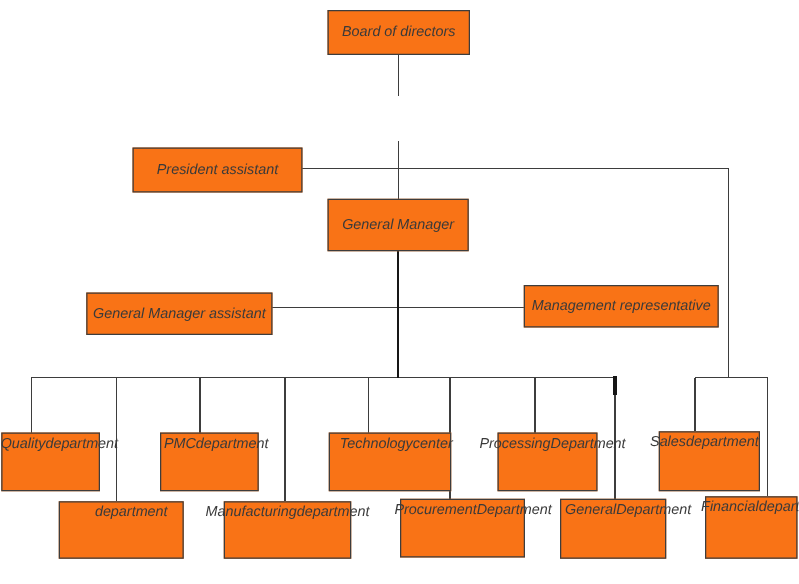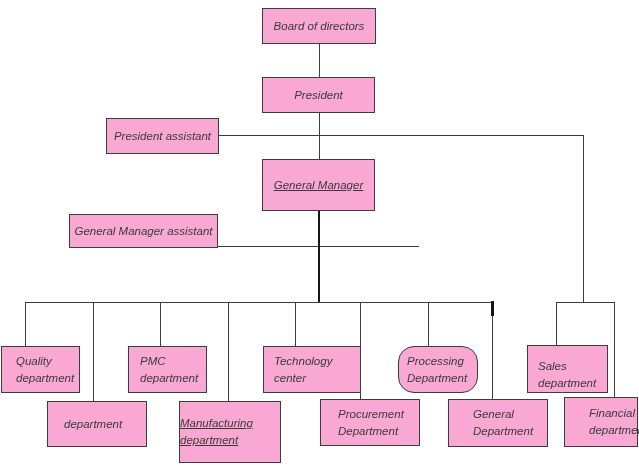--- a/index.html
+++ b/index.html
@@ -19,36 +19,36 @@
     position: absolute;
     left: 0;
     top: 0;
     width: 639px;
     height: 467px;
   }
   .node {
     position: absolute;
     box-sizing: border-box;
     border: 1px solid #3d3d3d;
-    background: #f9a8d4;
+    background: #f97316;
     color: #3a3a3a;
     font-style: italic;
     font-size: 11.5px;
     line-height: 17px;
   }
   .node.single {
     display: flex;
     align-items: center;
     justify-content: center;
     text-align: center;
     white-space: nowrap;
   }
   .node.dept {
     display: flex;
-    flex-direction: column;
+    flex-direction: row;
     justify-content: center;
     align-items: flex-start;
   }
   .node.dept span {
     display: block;
   }
 </style>
 </head>
 <body>
 
@@ -87,77 +87,77 @@
       <line x1="318.5" y1="194" x2="318.5" y2="302" stroke-width="2"></line>
 
       <line x1="492" y1="301" x2="492" y2="316" stroke-width="3"></line>
     </g>
   </svg>
 
   <div class="node single" style="left:262px; top:8px; width:114px; height:36px;">
     <span>Board of directors</span>
   </div>
 
-  <div class="node single" style="left:262px; top:77px; width:113px; height:36px;">
-    <span>President</span>
-  </div>
 
-  <div class="node single" style="left:106px; top:118px; width:113px; height:36px;">
+  <div class="node single" style="left:106px; top:118px; width:136px; height:36px;">
     <span>President assistant</span>
   </div>
 
-  <div class="node single" style="left:262px; top:159px; width:113px; height:52px;text-decoration:underline;">
+  <div class="node single" style="left:262px; top:159px; width:113px; height:42px;">
     <span>General Manager</span>
   </div>
 
-  <div class="node single" style="left:69px; top:214px; width:149px; height:34px;">
+  <div class="node single" style="left:69px; top:234px; width:149px; height:34px;">
     <span>General Manager assistant</span>
   </div>
 
+  <div class="node single" style="left:419px; top:228px; width:156px; height:34px;">
+    <span>Management representative</span>
+  </div>
 
   <div class="node dept" style="left:1px; top:346px; width:79px; height:47px; padding-left:14px;">
     <span>Quality</span>
     <span>department</span>
   </div>
 
   <div class="node dept" style="left:128px; top:346px; width:79px; height:47px; padding-left:11px;">
     <span>PMC</span>
     <span>department</span>
   </div>
 
   <div class="node dept" style="left:263px; top:346px; width:98px; height:47px; padding-left:10px;">
     <span>Technology</span>
     <span>center</span>
   </div>
 
-  <div class="node dept" style="left:398px; top:346px; width:80px; height:47px; padding-left:8px;border-radius:16px;">
+  <div class="node dept" style="left:398px; top:346px; width:80px; height:47px; padding-left:8px;">
     <span>Processing</span>
     <span>Department</span>
   </div>
 
   <div class="node dept" style="left:527px; top:345px; width:81px; height:48px; padding-left:10px;justify-content:flex-end;">
     <span>Sales</span>
     <span>department</span>
   </div>
 
   <div class="node dept" style="left:47px; top:401px; width:100px; height:46px; padding-left:16px;">
     <span>department</span>
   </div>
 
-  <div class="node dept" style="left:179px; top:401px; width:102px; height:62px; text-decoration:underline;">
+  <div class="node dept" style="left:179px; top:401px; width:102px; height:46px; ">
     <span>Manufacturing</span>
     <span>department</span>
   </div>
 
   <div class="node dept" style="left:320px; top:399px; width:100px; height:47px; padding-left:17px;">
     <span>Procurement</span>
     <span>Department</span>
   </div>
 
-  <div class="node dept" style="left:448px; top:399px; width:100px; height:48px; padding-left:24px;">
+  <div class="node dept" style="left:448px; top:399px; width:85px; height:48px; padding-left:24px;">
     <span>General</span>
     <span>Department</span>
   </div>
 
   <div class="node dept" style="left:564px; top:397px; width:74px; height:50px; padding-left:24px;">
     <span>Financial</span>
     <span>department</span>
   </div>
 
 </div>

